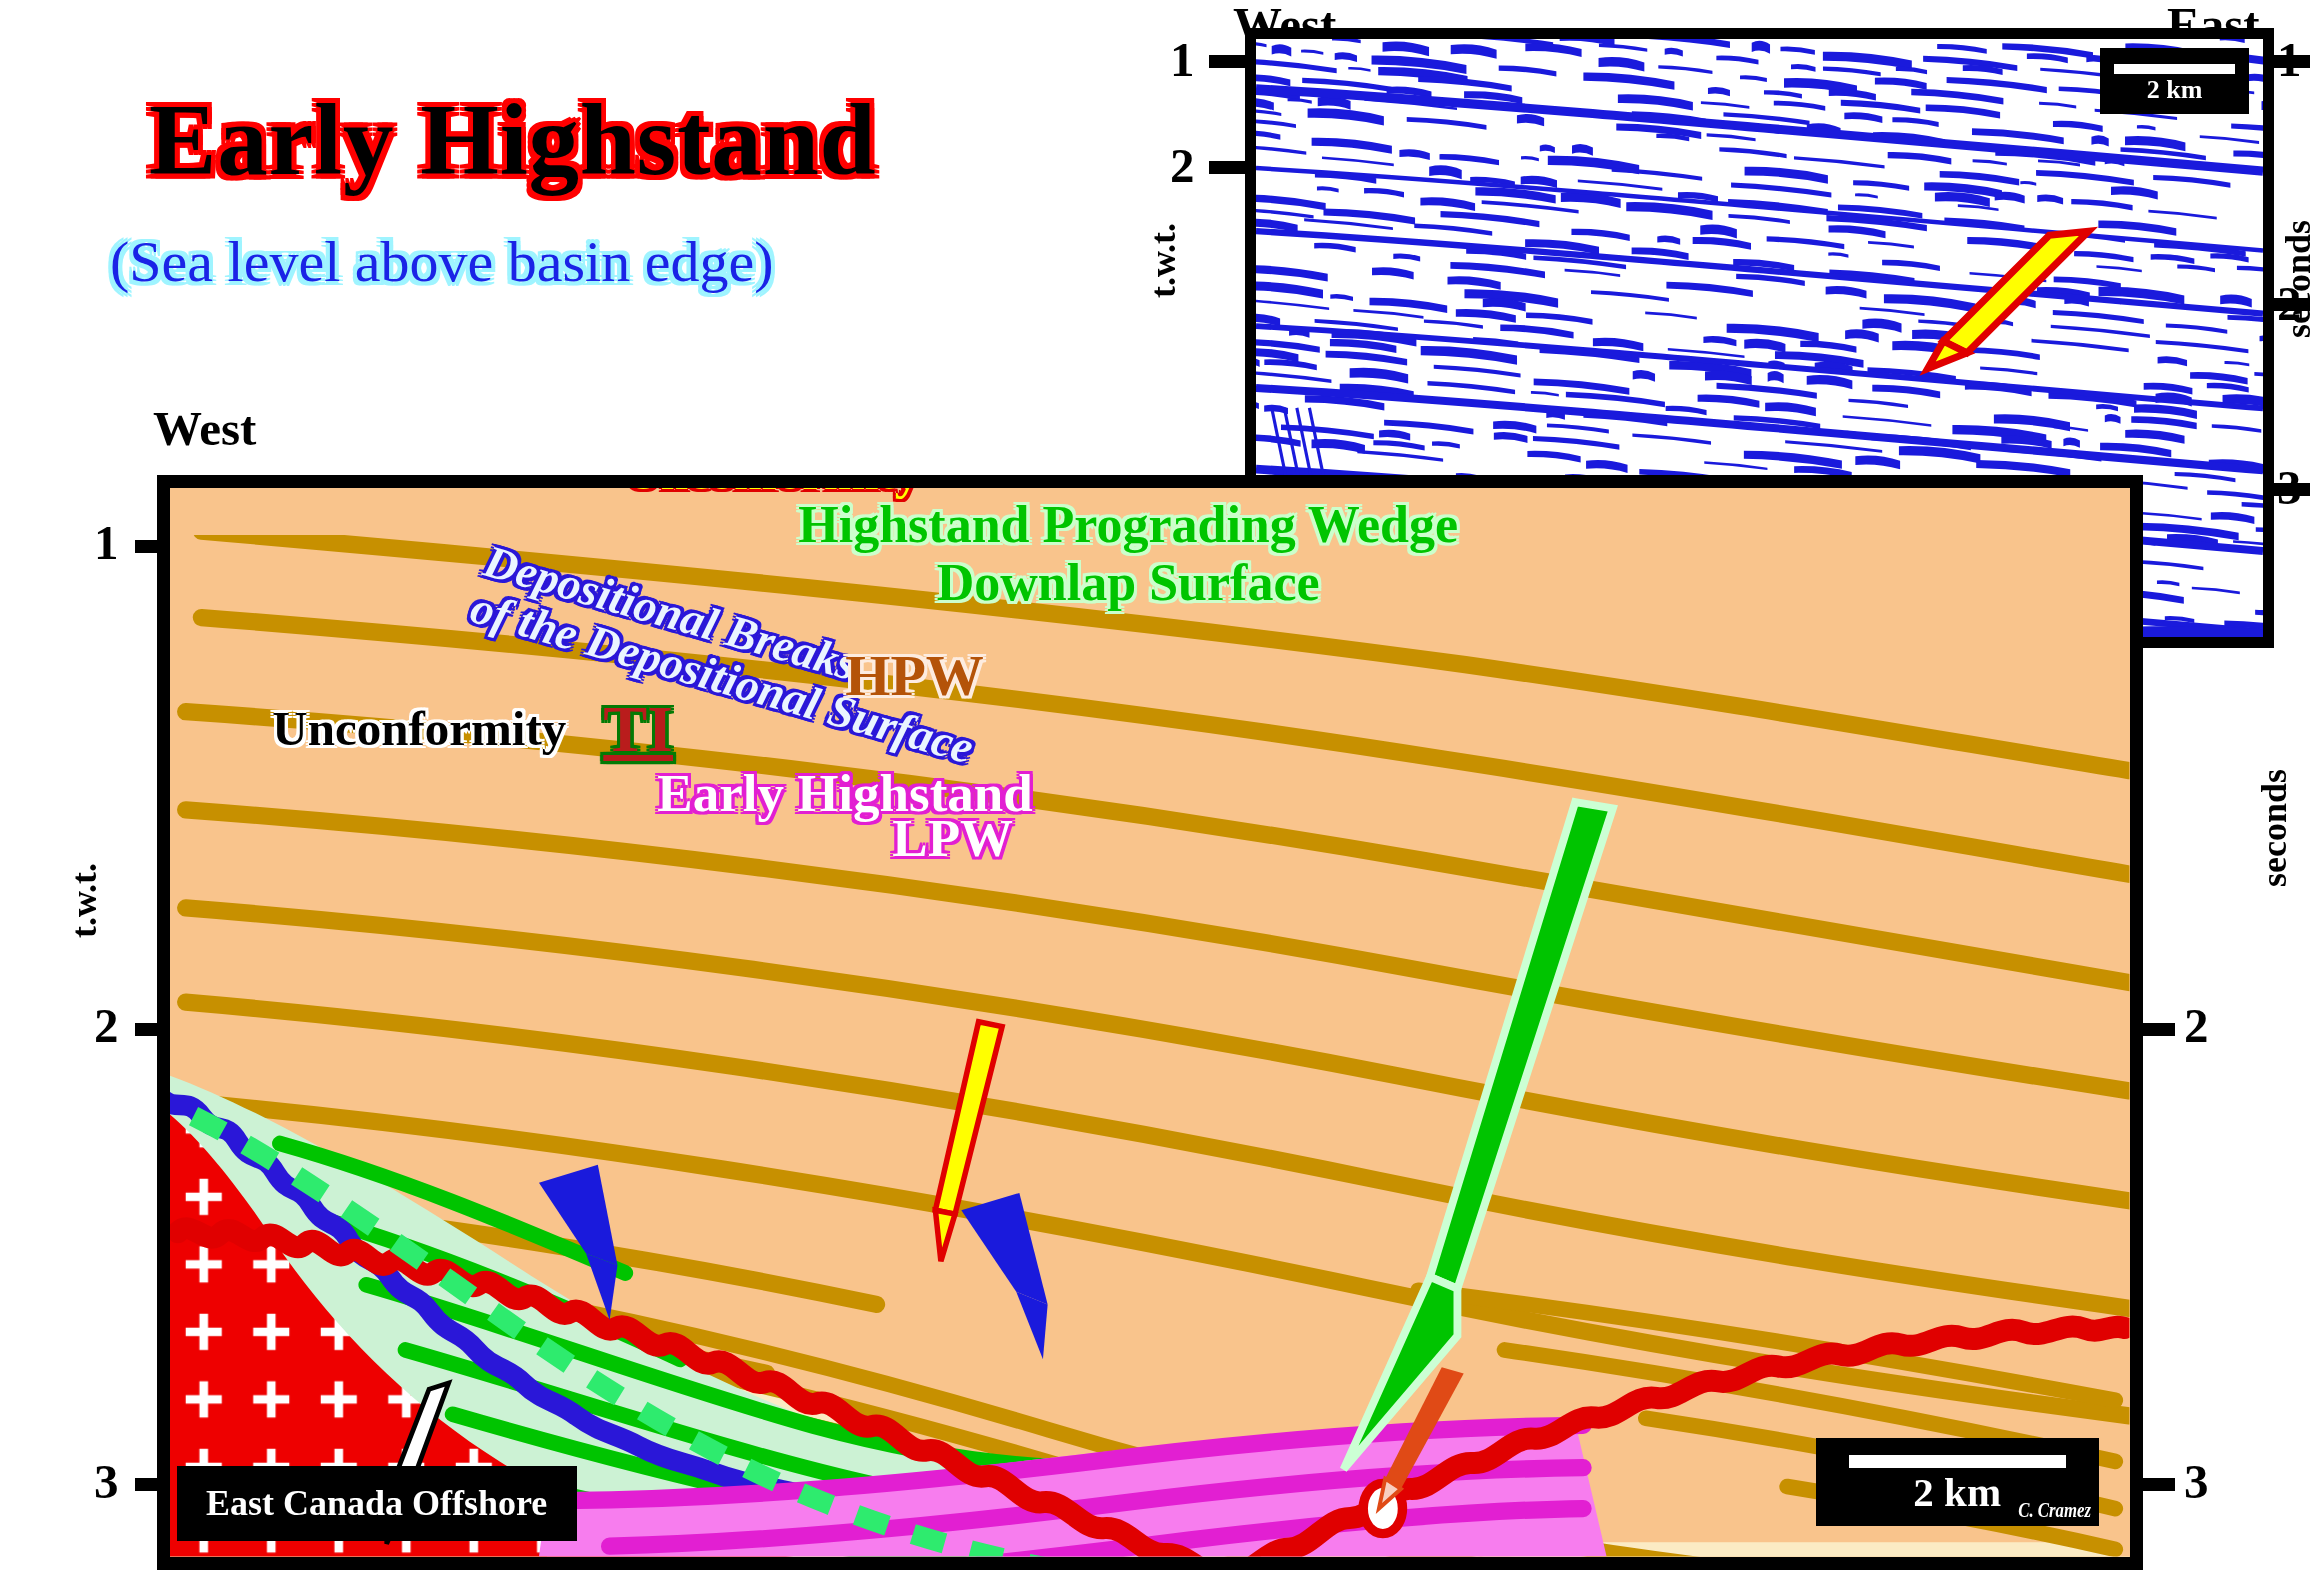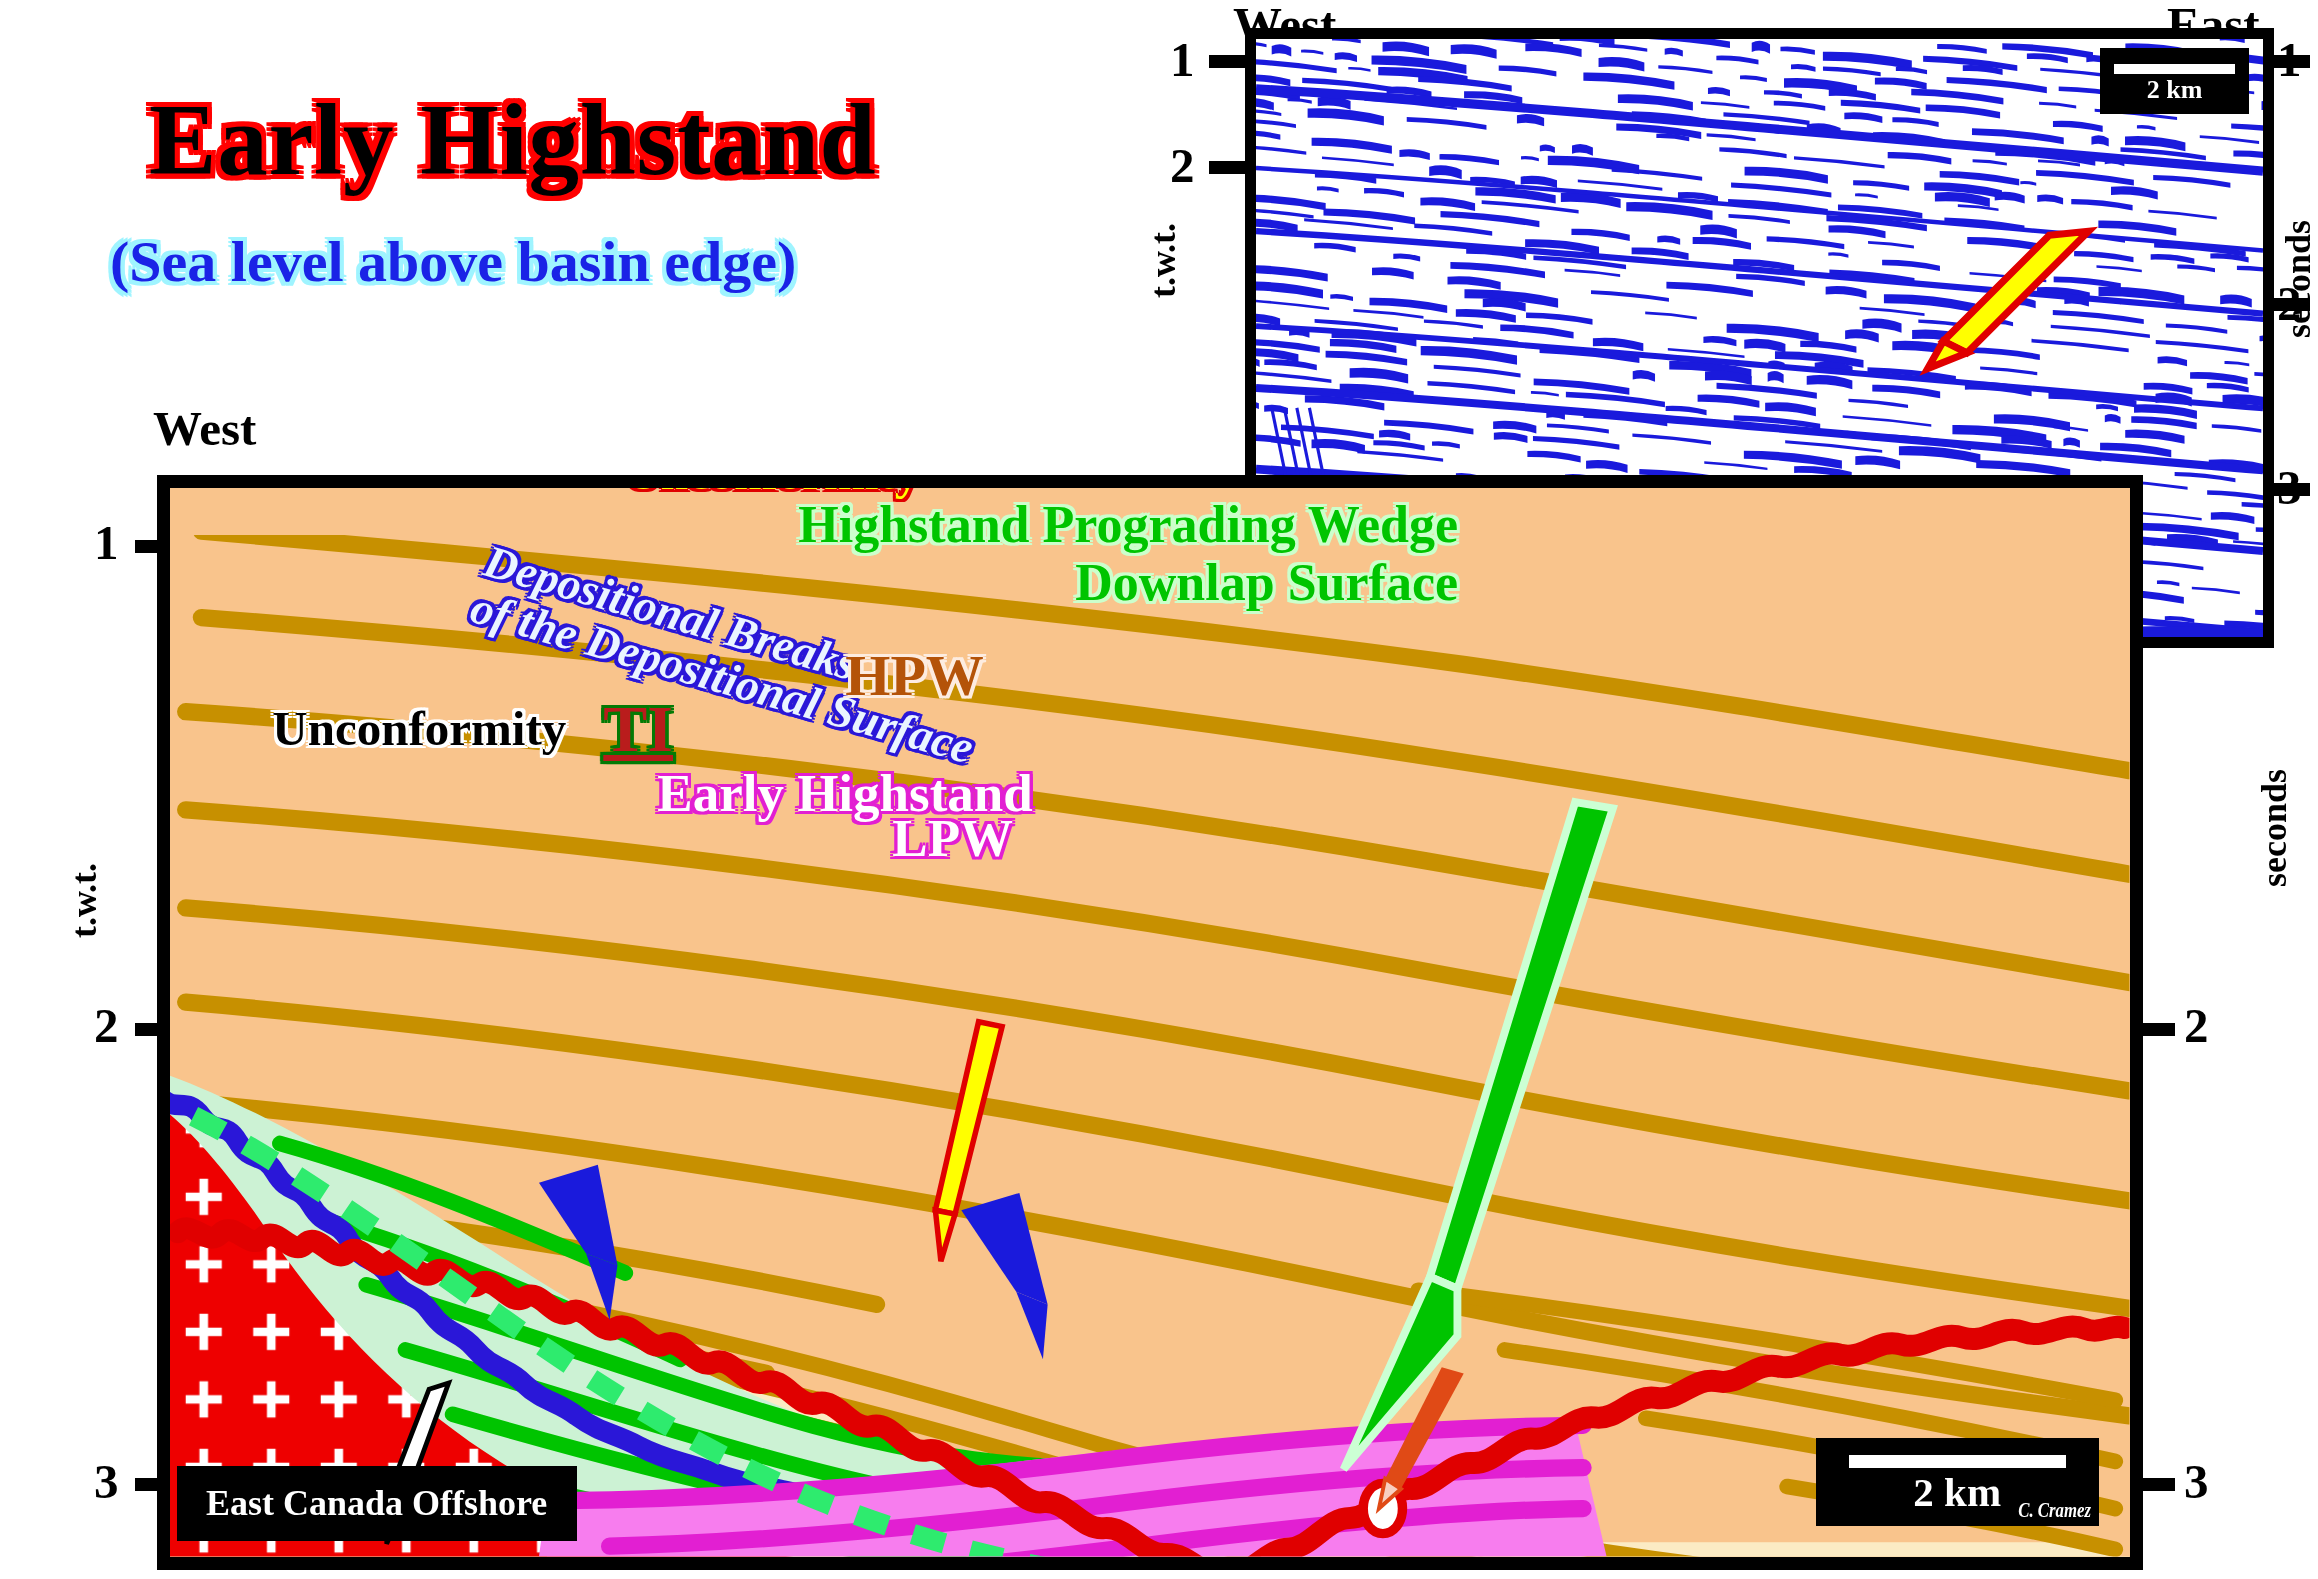--- a/index.html
+++ b/index.html
@@ -12,21 +12,21 @@
   #title{
     left:149px; top:82px; font-size:101px; font-weight:bold;
     color:#000; letter-spacing:0.8px; white-space:nowrap;
     text-shadow:
       -4.7px -4.7px 0 #ff0000,  4.7px -4.7px 0 #ff0000,
       -4.7px  4.7px 0 #ff0000,  4.7px  4.7px 0 #ff0000,
       -4.7px  0   0 #ff0000,  4.7px  0   0 #ff0000,
        0   -4.7px 0 #ff0000,  0    4.7px 0 #ff0000;
   }
   #subtitle{
-    left:110px; top:228px; font-size:58px; font-weight:bold;
+    left:110px; top:228px; font-size:58px; font-weight:normal;
     color:#1a23e6; white-space:nowrap;
     text-shadow:
       -3.9px -3.9px 0 #9ff4ff,  3.9px -3.9px 0 #9ff4ff,
       -3.9px  3.9px 0 #9ff4ff,  3.9px  3.9px 0 #9ff4ff,
       -3.9px  0   0 #9ff4ff,  3.9px  0   0 #9ff4ff,
        0   -3.9px 0 #9ff4ff,  0    3.9px 0 #9ff4ff;
   }
 
   
   .dirlabel{font-size:49px;font-weight:bold;color:#000;white-space:nowrap;}
@@ -764,21 +764,21 @@
         <polygon points="1620,1120 1648,1128 1568,1275 1548,1262" fill="#e04a16"></polygon>
         <polygon points="1568,1275 1548,1262 1540,1300" fill="#f8cfc0" stroke="#e04a16" stroke-width="5"></polygon>
       </g>
     </svg>
 
     
     
 
     <div class="lbl lbl-unconf-top" style="left:455px;top:-44px;">Unconformity</div>
 
-    <div class="lbl lbl-green" style="left:628px;top:7.9px;text-align:right;">
+    <div class="lbl lbl-green" style="left:628px;top:7.9px;">
       <div>Highstand Prograding Wedge</div>
       <div>Downlap Surface</div>
     </div>
 
     <div class="lbl lbl-blueitalic" style="left:322px;top:49px;transform:rotate(16deg);transform-origin:left top;">
       <div>Depositional  Breaks</div>
       <div>of the Depositional Surface</div>
     </div>
 
     <div class="lbl lbl-hpw" style="left:675px;top:130px;font-size:58px;">HPW</div>

